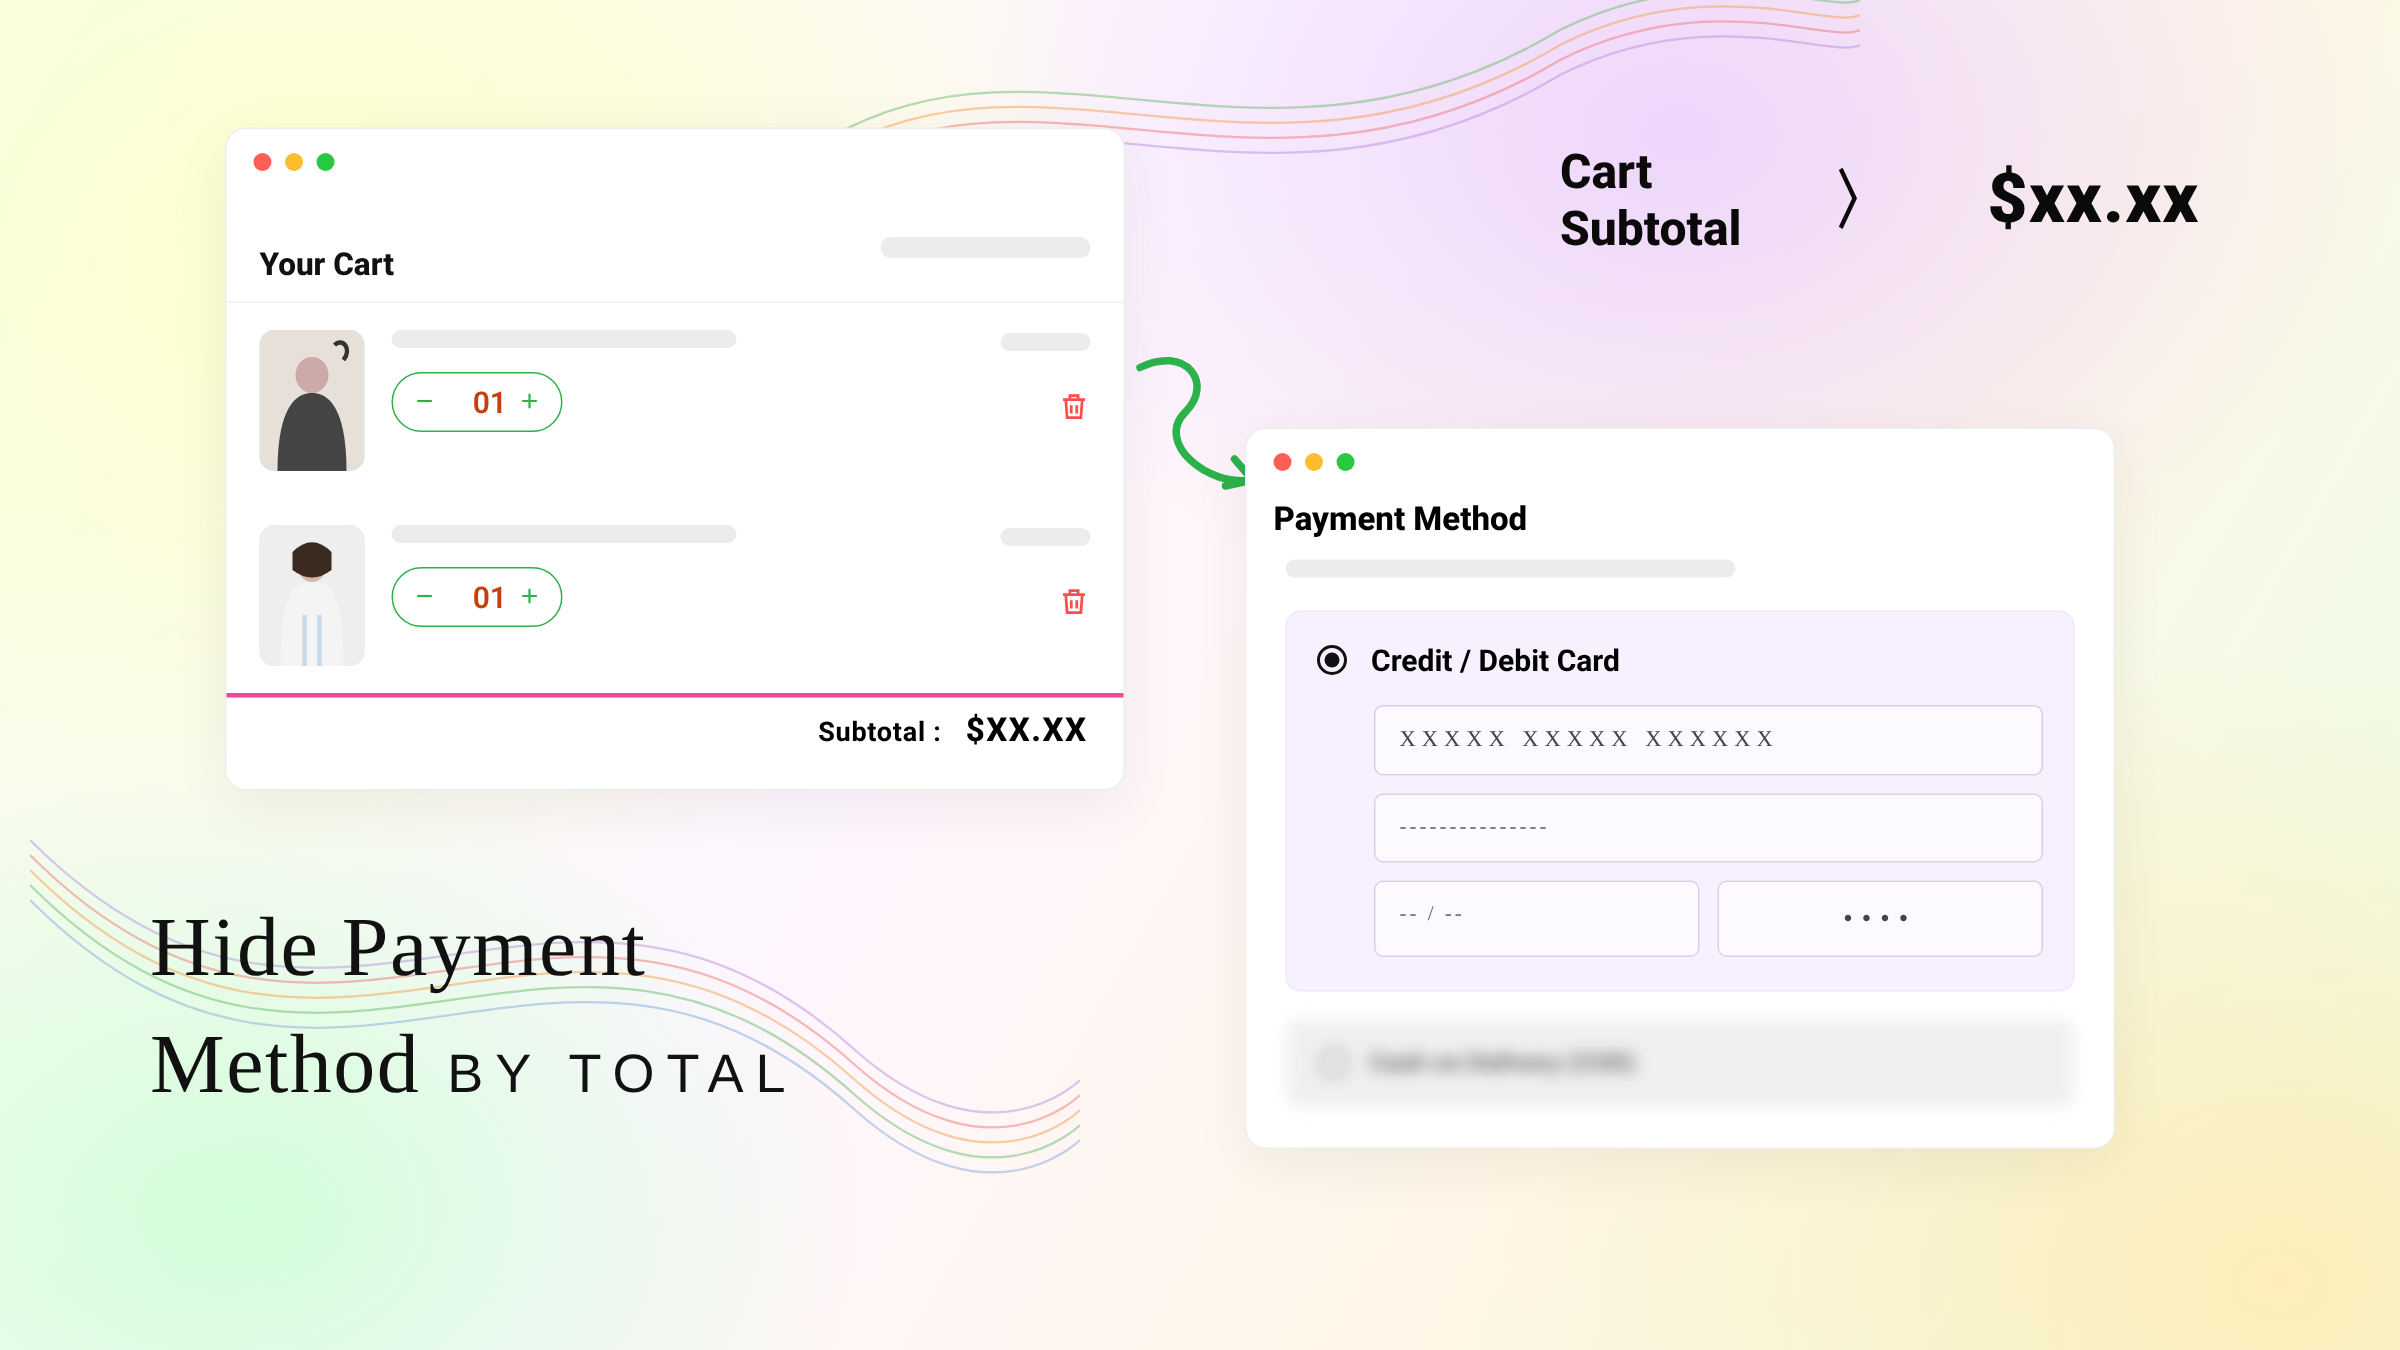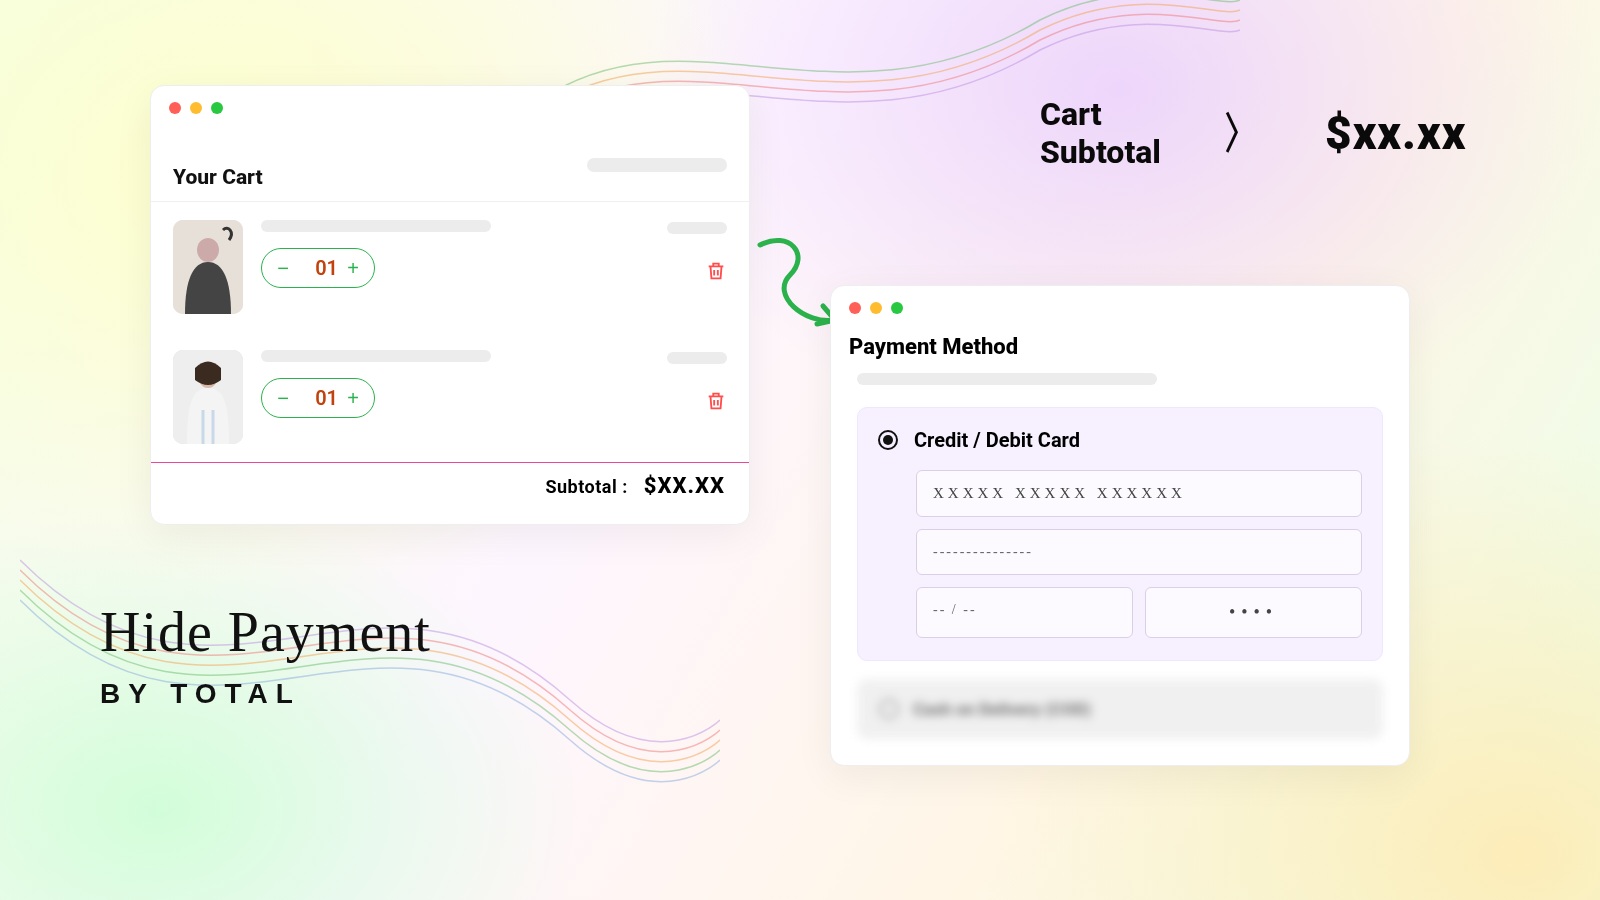--- a/index.html
+++ b/index.html
@@ -45,21 +45,21 @@
   .cart-item { display:flex; align-items:flex-start; gap:18px; padding:18px 22px; }
   .thumb { width:70px; height:94px; border-radius:10px; background:#ddd; overflow:hidden; flex-shrink:0; display:flex; align-items:flex-end; justify-content:center;}
   .thumb svg { width:100%; height:100%; }
   .item-mid { flex:1; }
   .item-right { display:flex; flex-direction:column; align-items:flex-end; gap:26px; padding-top:2px;}
   .qty { display:inline-flex; align-items:center; border:1.5px solid #2bb24c; border-radius:22px; padding:4px 6px; margin-top:16px;}
   .qty-btn { width:30px; height:30px; border:none; background:transparent; border-radius:50%; cursor:pointer; display:flex; align-items:center; justify-content:center; color:#2bb24c; font-size:20px;}
   .qty-val { width:40px; text-align:right; font-size:20px; font-weight:600; color:#c2410c;}
   .trash { cursor:pointer; }
 
-  .subtotal-row { padding:10px 24px 26px; text-align:right; border-top:1px solid #ec4899;}
+  .subtotal-row { padding:10px 24px 26px; text-align:right; border-top:3px solid #ec4899;}
   .subtotal-row .lbl { font-weight:700; font-size:18px; letter-spacing:0.5px; }
   .subtotal-row .amt { font-weight:800; font-size:22px; margin-left:12px; letter-spacing:1px;}
 
   
   .pay-win { left:830px; top:285px; width:580px; padding-bottom:26px;}
   .pay-title { font-weight:800; font-size:22px; padding:10px 18px 8px;}
   .pay-skel { margin:6px 26px 22px; height:12px; width:300px; }
   .pm-card { margin:0 26px 18px; background:#f7f1ff; border-radius:10px; padding:20px 20px 22px; border:1px solid #efe6ff;}
   .pm-head { display:flex; align-items:center; gap:16px; margin-bottom:18px;}
   .radio { width:20px; height:20px; border:2.5px solid #111; border-radius:50%; display:flex; align-items:center; justify-content:center;}
@@ -79,21 +79,21 @@
   .cond { position:absolute; left:1040px; top:95px; display:flex; align-items:center; gap:60px; color:#0a0a0a;}
   .cond .lab { font-weight:800; font-size:32px; line-height:1.2;}
   .cond .gt { font-family: Georgia, serif; font-size:44px; font-weight:700;}
   .cond .amt { font-weight:900; font-size:46px; letter-spacing:1px;}
 
   
   .headline { position:absolute; left:100px; top:600px; color:#111; }
   .headline .l1 { font-family: Georgia, "Times New Roman", serif; font-size:56px; letter-spacing:1px;}
   .headline .l2 { display:flex; align-items:baseline; gap:18px; margin-top:14px;}
   .headline .l2 .m { font-family: Georgia, "Times New Roman", serif; font-size:56px; letter-spacing:1px;}
-  .headline .l2 .bt { font-size:28px; letter-spacing:8px; font-weight:700; font-family:-apple-system, sans-serif;}
+  .headline .l2 .bt { font-size:36px; letter-spacing:8px; font-weight:400; font-family:-apple-system, sans-serif;}
 
   
   .flow-arrow { position:absolute; left:740px; top:235px; pointer-events:none;}
 </style>
 </head>
 <body>
 
 <div class="stage">
 
   <div class="waves" style="left:540px; top:0;">
@@ -230,17 +230,18 @@
 
     <div class="pm-hidden">
       <span class="radio"></span>
       <span class="lbl">Cash on Delivery (COD)</span>
     </div>
   </div>
 
   <div class="headline">
     <div class="l1">Hide Payment</div>
     <div class="l2">
+      <span class="m">Method</span>
       <span class="bt">BY TOTAL</span>
     </div>
   </div>
 
 </div>
 
 </body></html>

